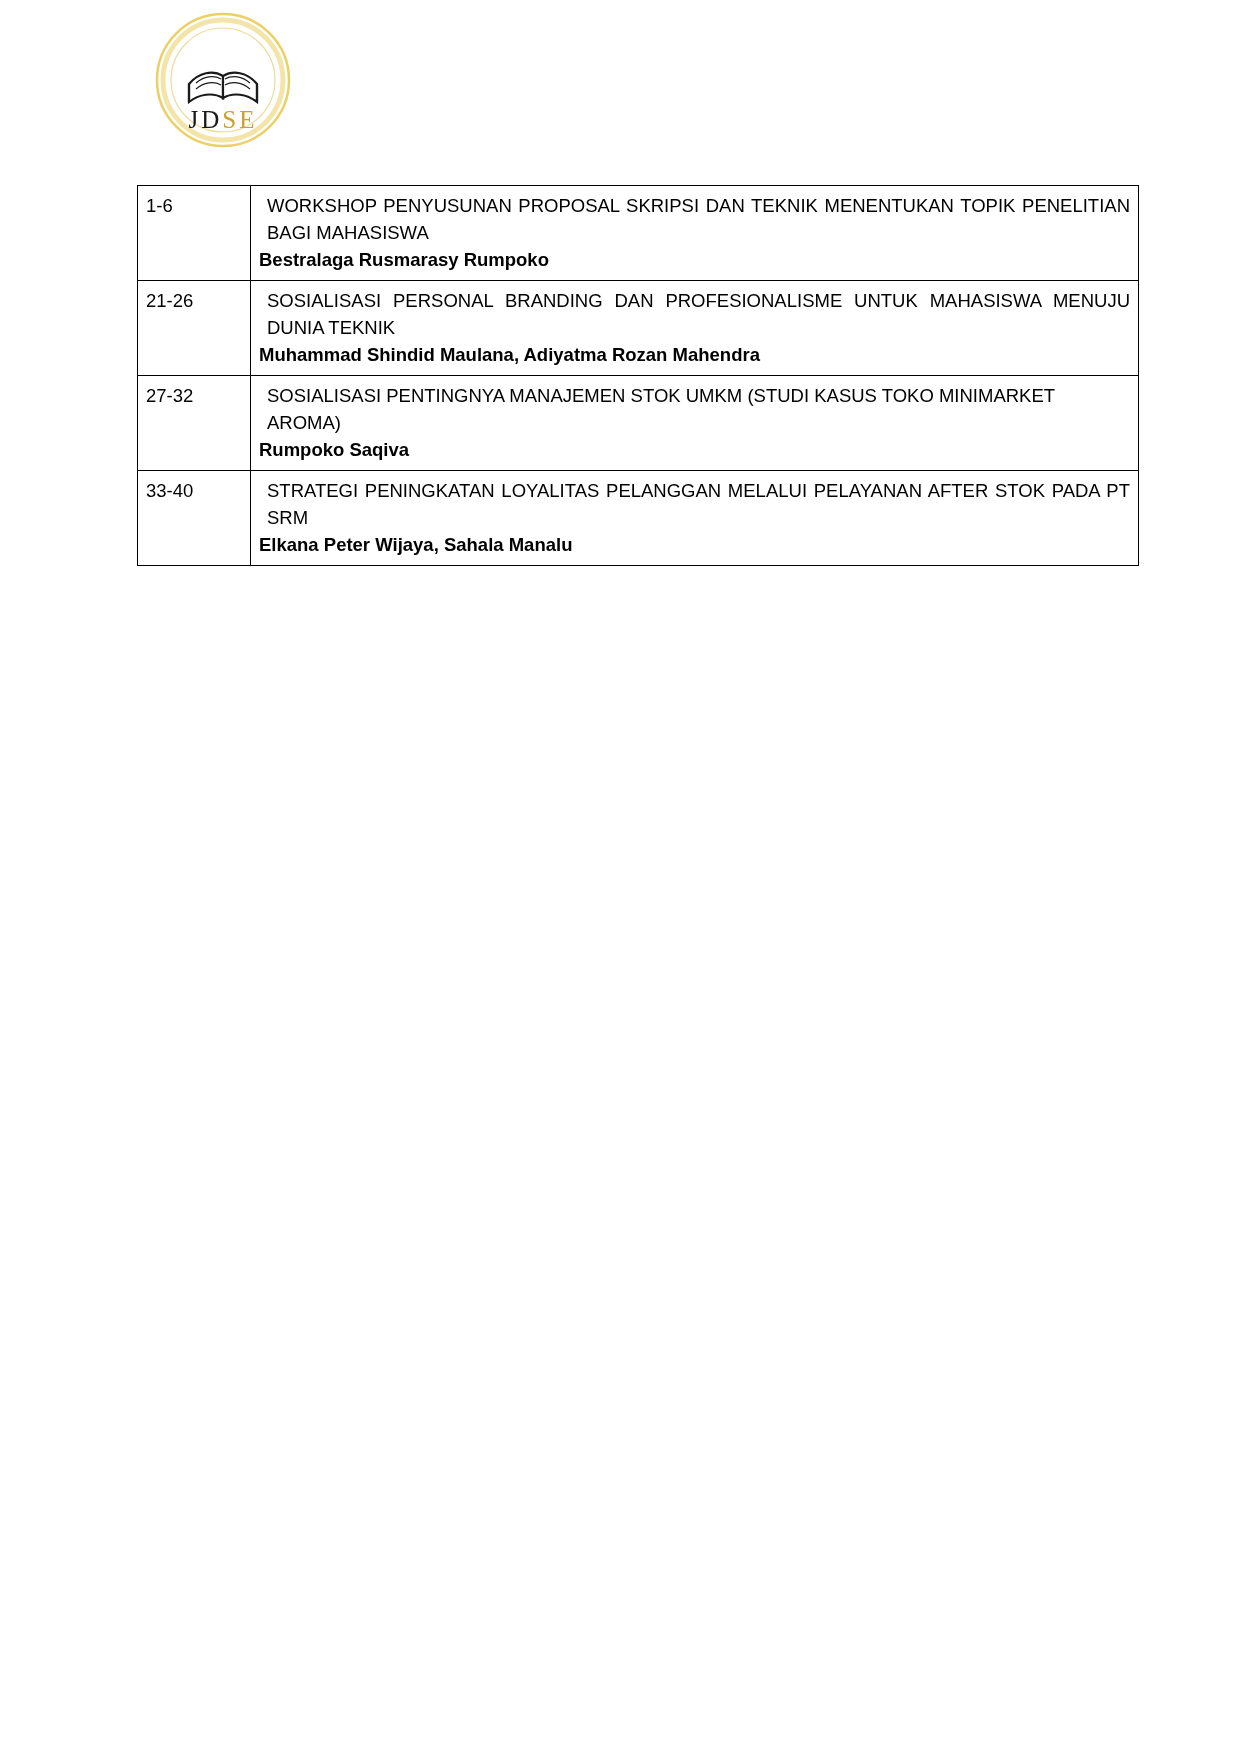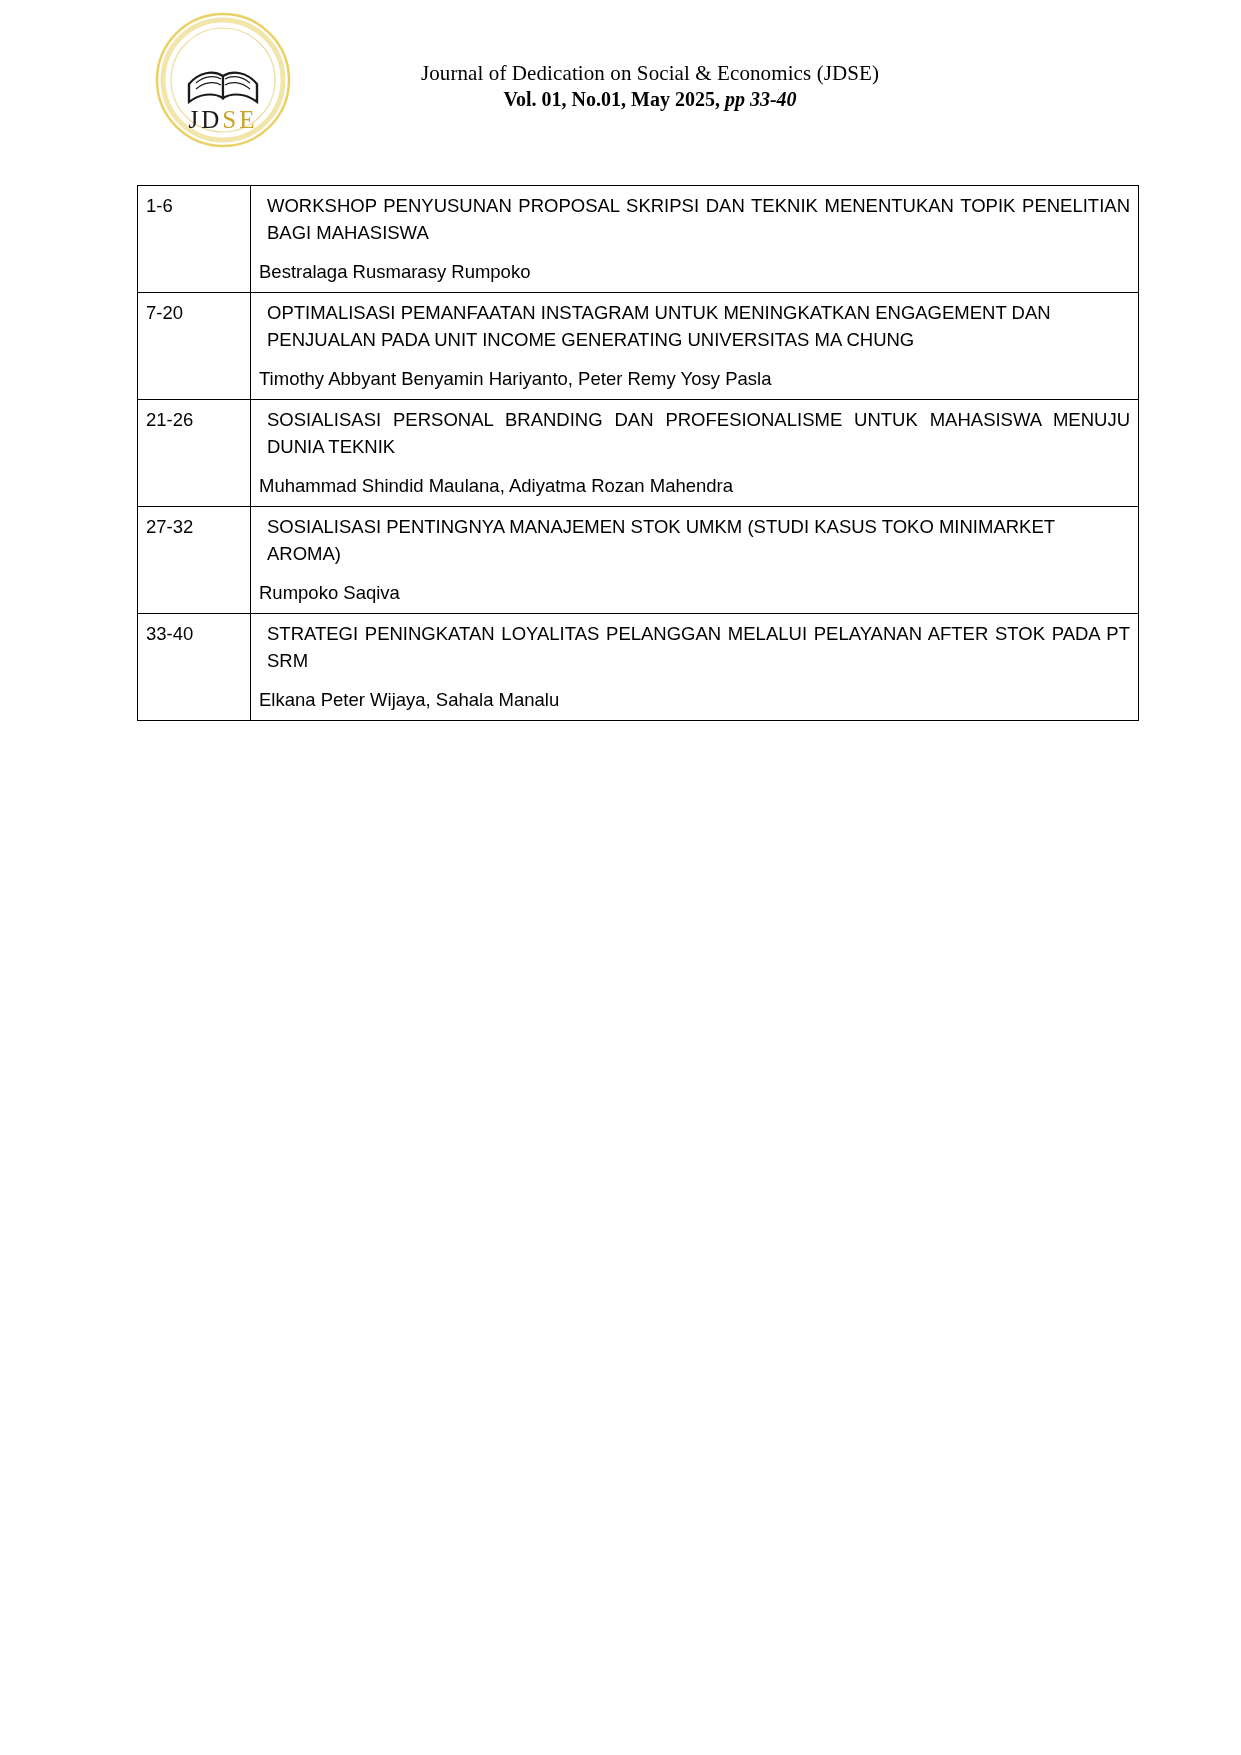--- a/index.html
+++ b/index.html
@@ -81,22 +81,22 @@
   }
   .title-line {
     text-align: justify;
     text-align-last: left;
     margin-left: 8px;
   }
   .title-line.nojustify {
     text-align: left;
   }
   .authors {
-    font-weight: normal;
-    margin-top: 12px;
+    font-weight: bold;
+    margin-top: 0px;
   }
 </style>
 </head>
 <body>
 
 <div class="header">
 
   <div class="logo-wrap">
     <svg class="logo-svg" width="170" height="150" viewBox="0 0 170 150" xmlns="http://www.w3.org/2000/svg">
 
@@ -114,40 +114,29 @@
         <path d="M -34 34 L -34 16" fill="none" stroke="#1a1a1a" stroke-width="2.2"></path>
         <path d="M 34 34 L 34 16" fill="none" stroke="#1a1a1a" stroke-width="2.2"></path>
       </g>
 
       <text x="85" y="118" text-anchor="middle" font-family="Liberation Serif, serif" font-size="25" letter-spacing="3">
         <tspan fill="#1a1a1a">J</tspan><tspan fill="#1a1a1a">D</tspan><tspan fill="#C9A227">S</tspan><tspan fill="#C9A227">E</tspan>
       </text>
     </svg>
   </div>
 
-  <div class="header-text">
-    <div class="journal-title">Journal of Dedication on Social &amp; Economics (JDSE)</div>
-    <div class="journal-sub"><span>Vol. 01, No.01, May 2025,</span> <span class="pp">pp 33-40</span></div>
-  </div>
 </div>
 
 <table class="toc-table">
   <tbody>
     <tr>
       <td class="col-pages">1-6</td>
       <td class="col-body">
         <div class="title-line">WORKSHOP PENYUSUNAN PROPOSAL SKRIPSI DAN TEKNIK MENENTUKAN TOPIK PENELITIAN BAGI MAHASISWA</div>
         <div class="authors">Bestralaga Rusmarasy Rumpoko</div>
-      </td>
-    </tr>
-    <tr>
-      <td class="col-pages">7-20</td>
-      <td class="col-body">
-        <div class="title-line nojustify">OPTIMALISASI PEMANFAATAN INSTAGRAM UNTUK MENINGKATKAN ENGAGEMENT DAN PENJUALAN PADA UNIT INCOME GENERATING UNIVERSITAS MA CHUNG</div>
-        <div class="authors">Timothy Abbyant Benyamin Hariyanto, Peter Remy Yosy Pasla</div>
       </td>
     </tr>
     <tr>
       <td class="col-pages">21-26</td>
       <td class="col-body">
         <div class="title-line">SOSIALISASI PERSONAL BRANDING DAN PROFESIONALISME UNTUK MAHASISWA MENUJU DUNIA TEKNIK</div>
         <div class="authors">Muhammad Shindid Maulana, Adiyatma Rozan Mahendra</div>
       </td>
     </tr>
     <tr>

